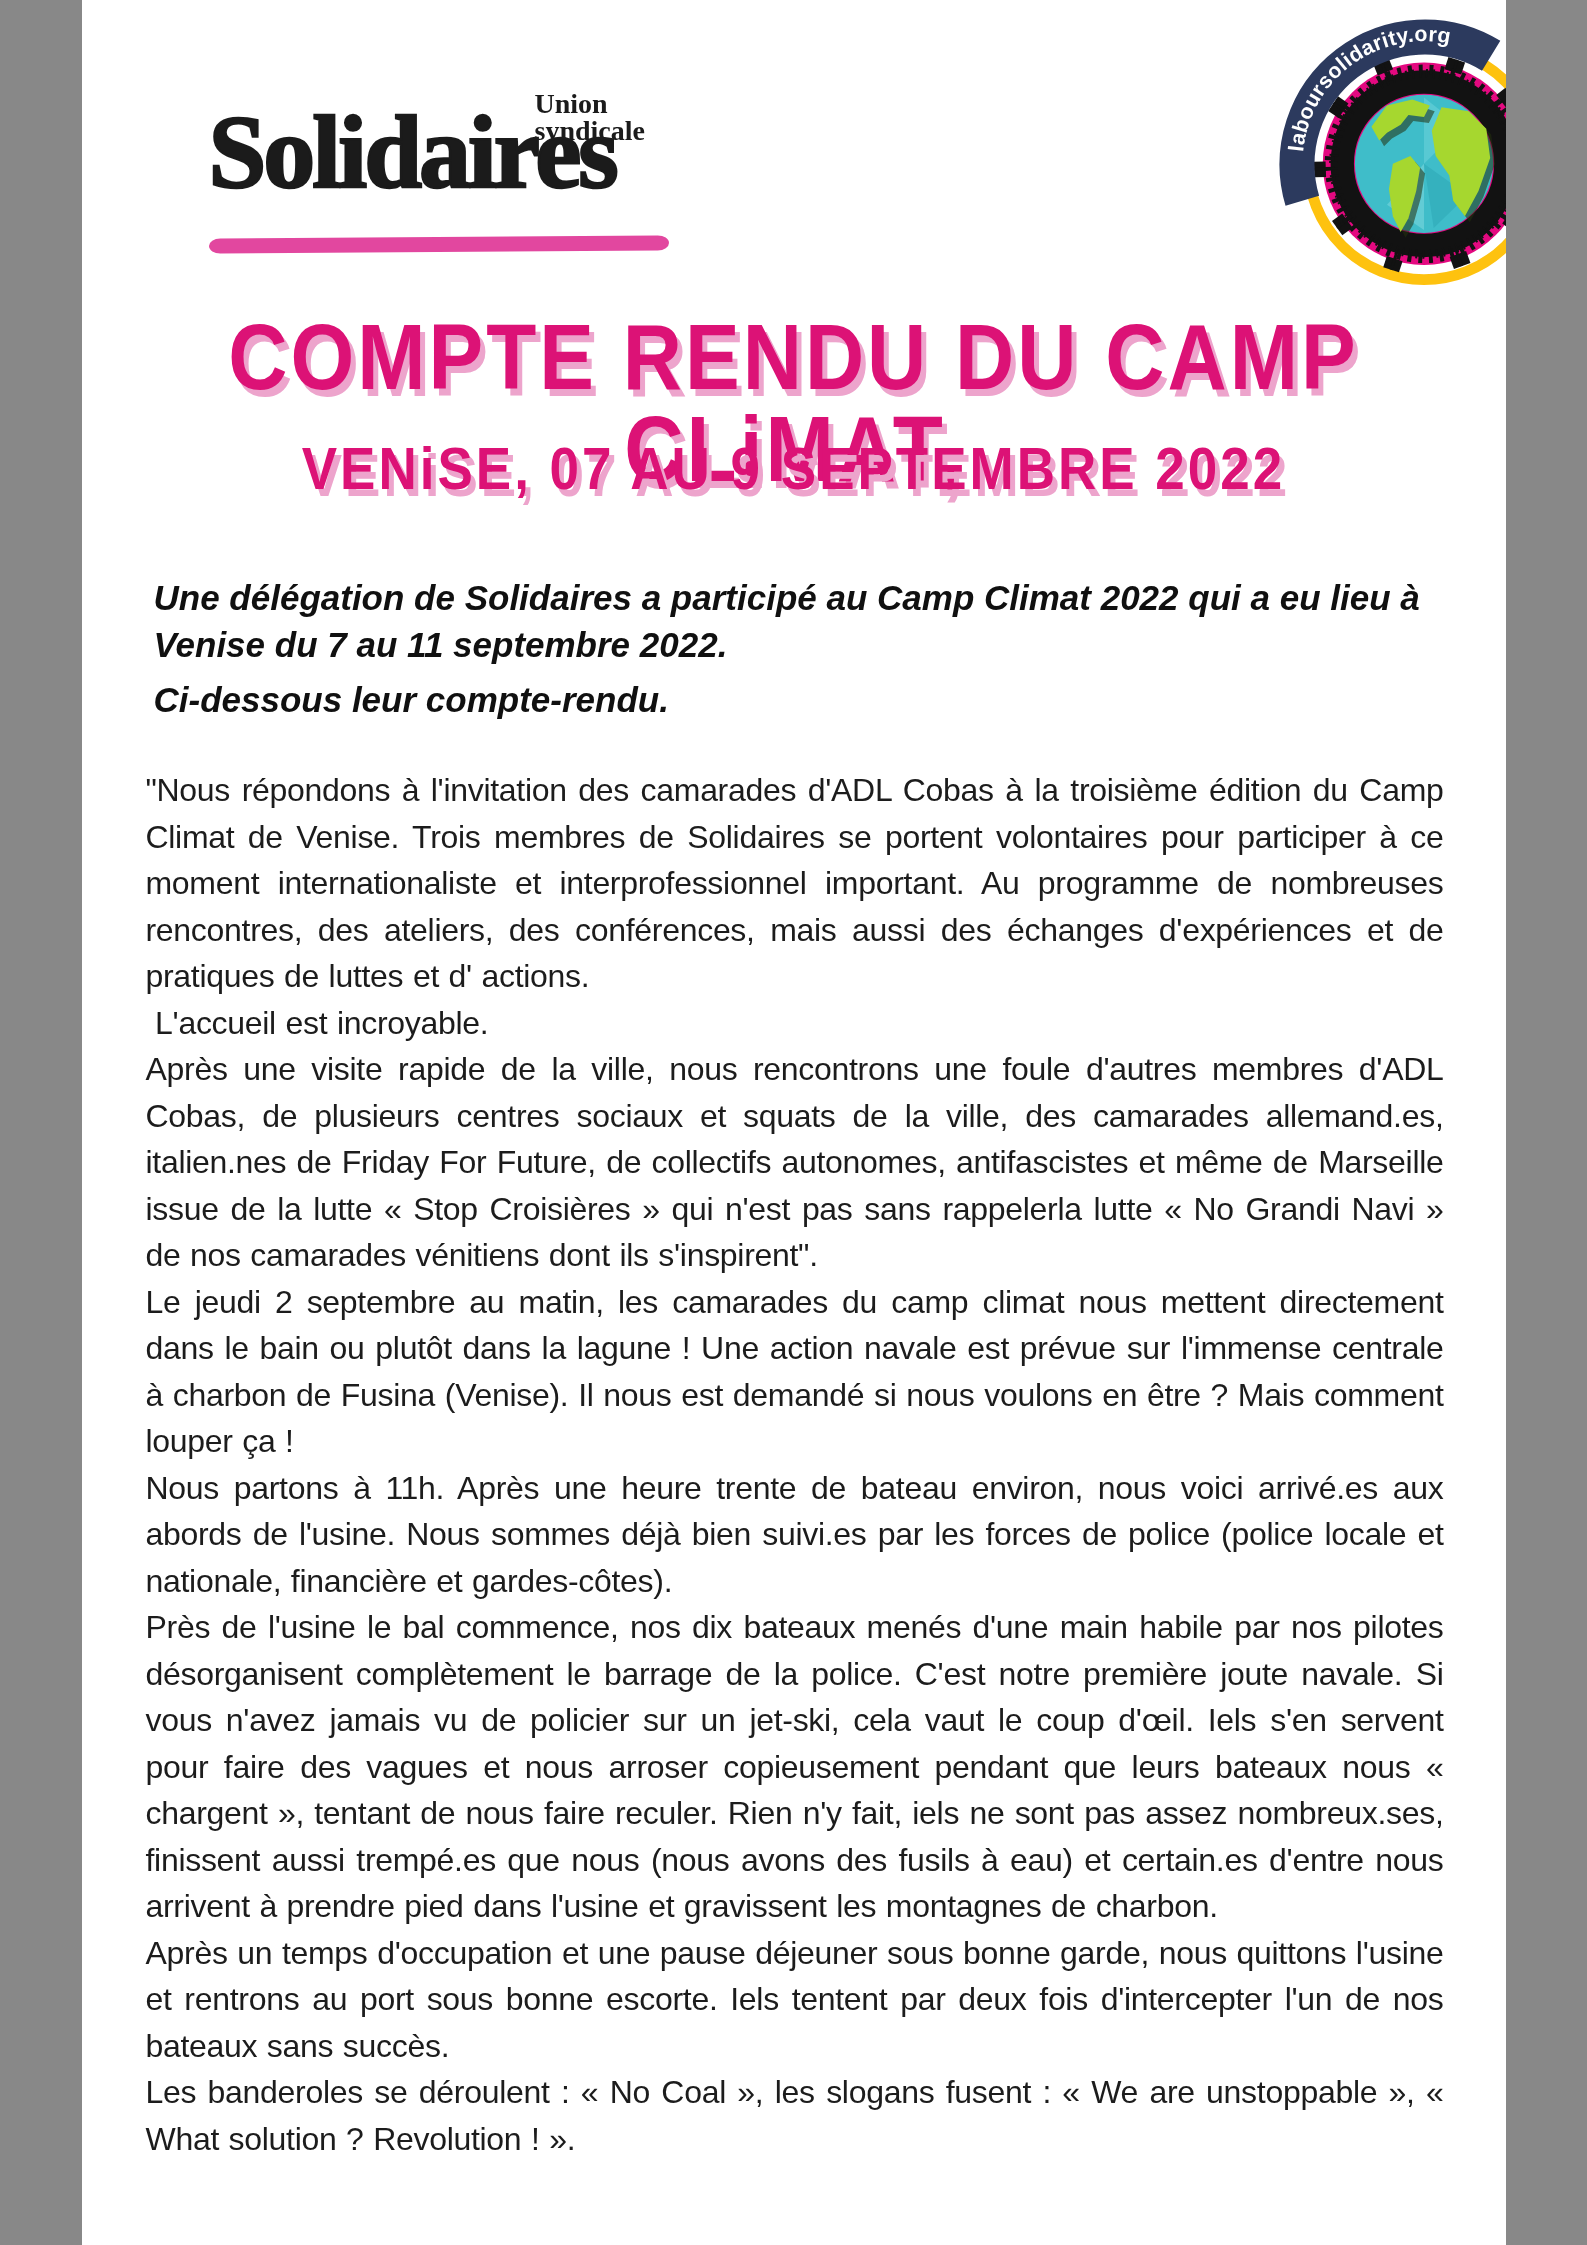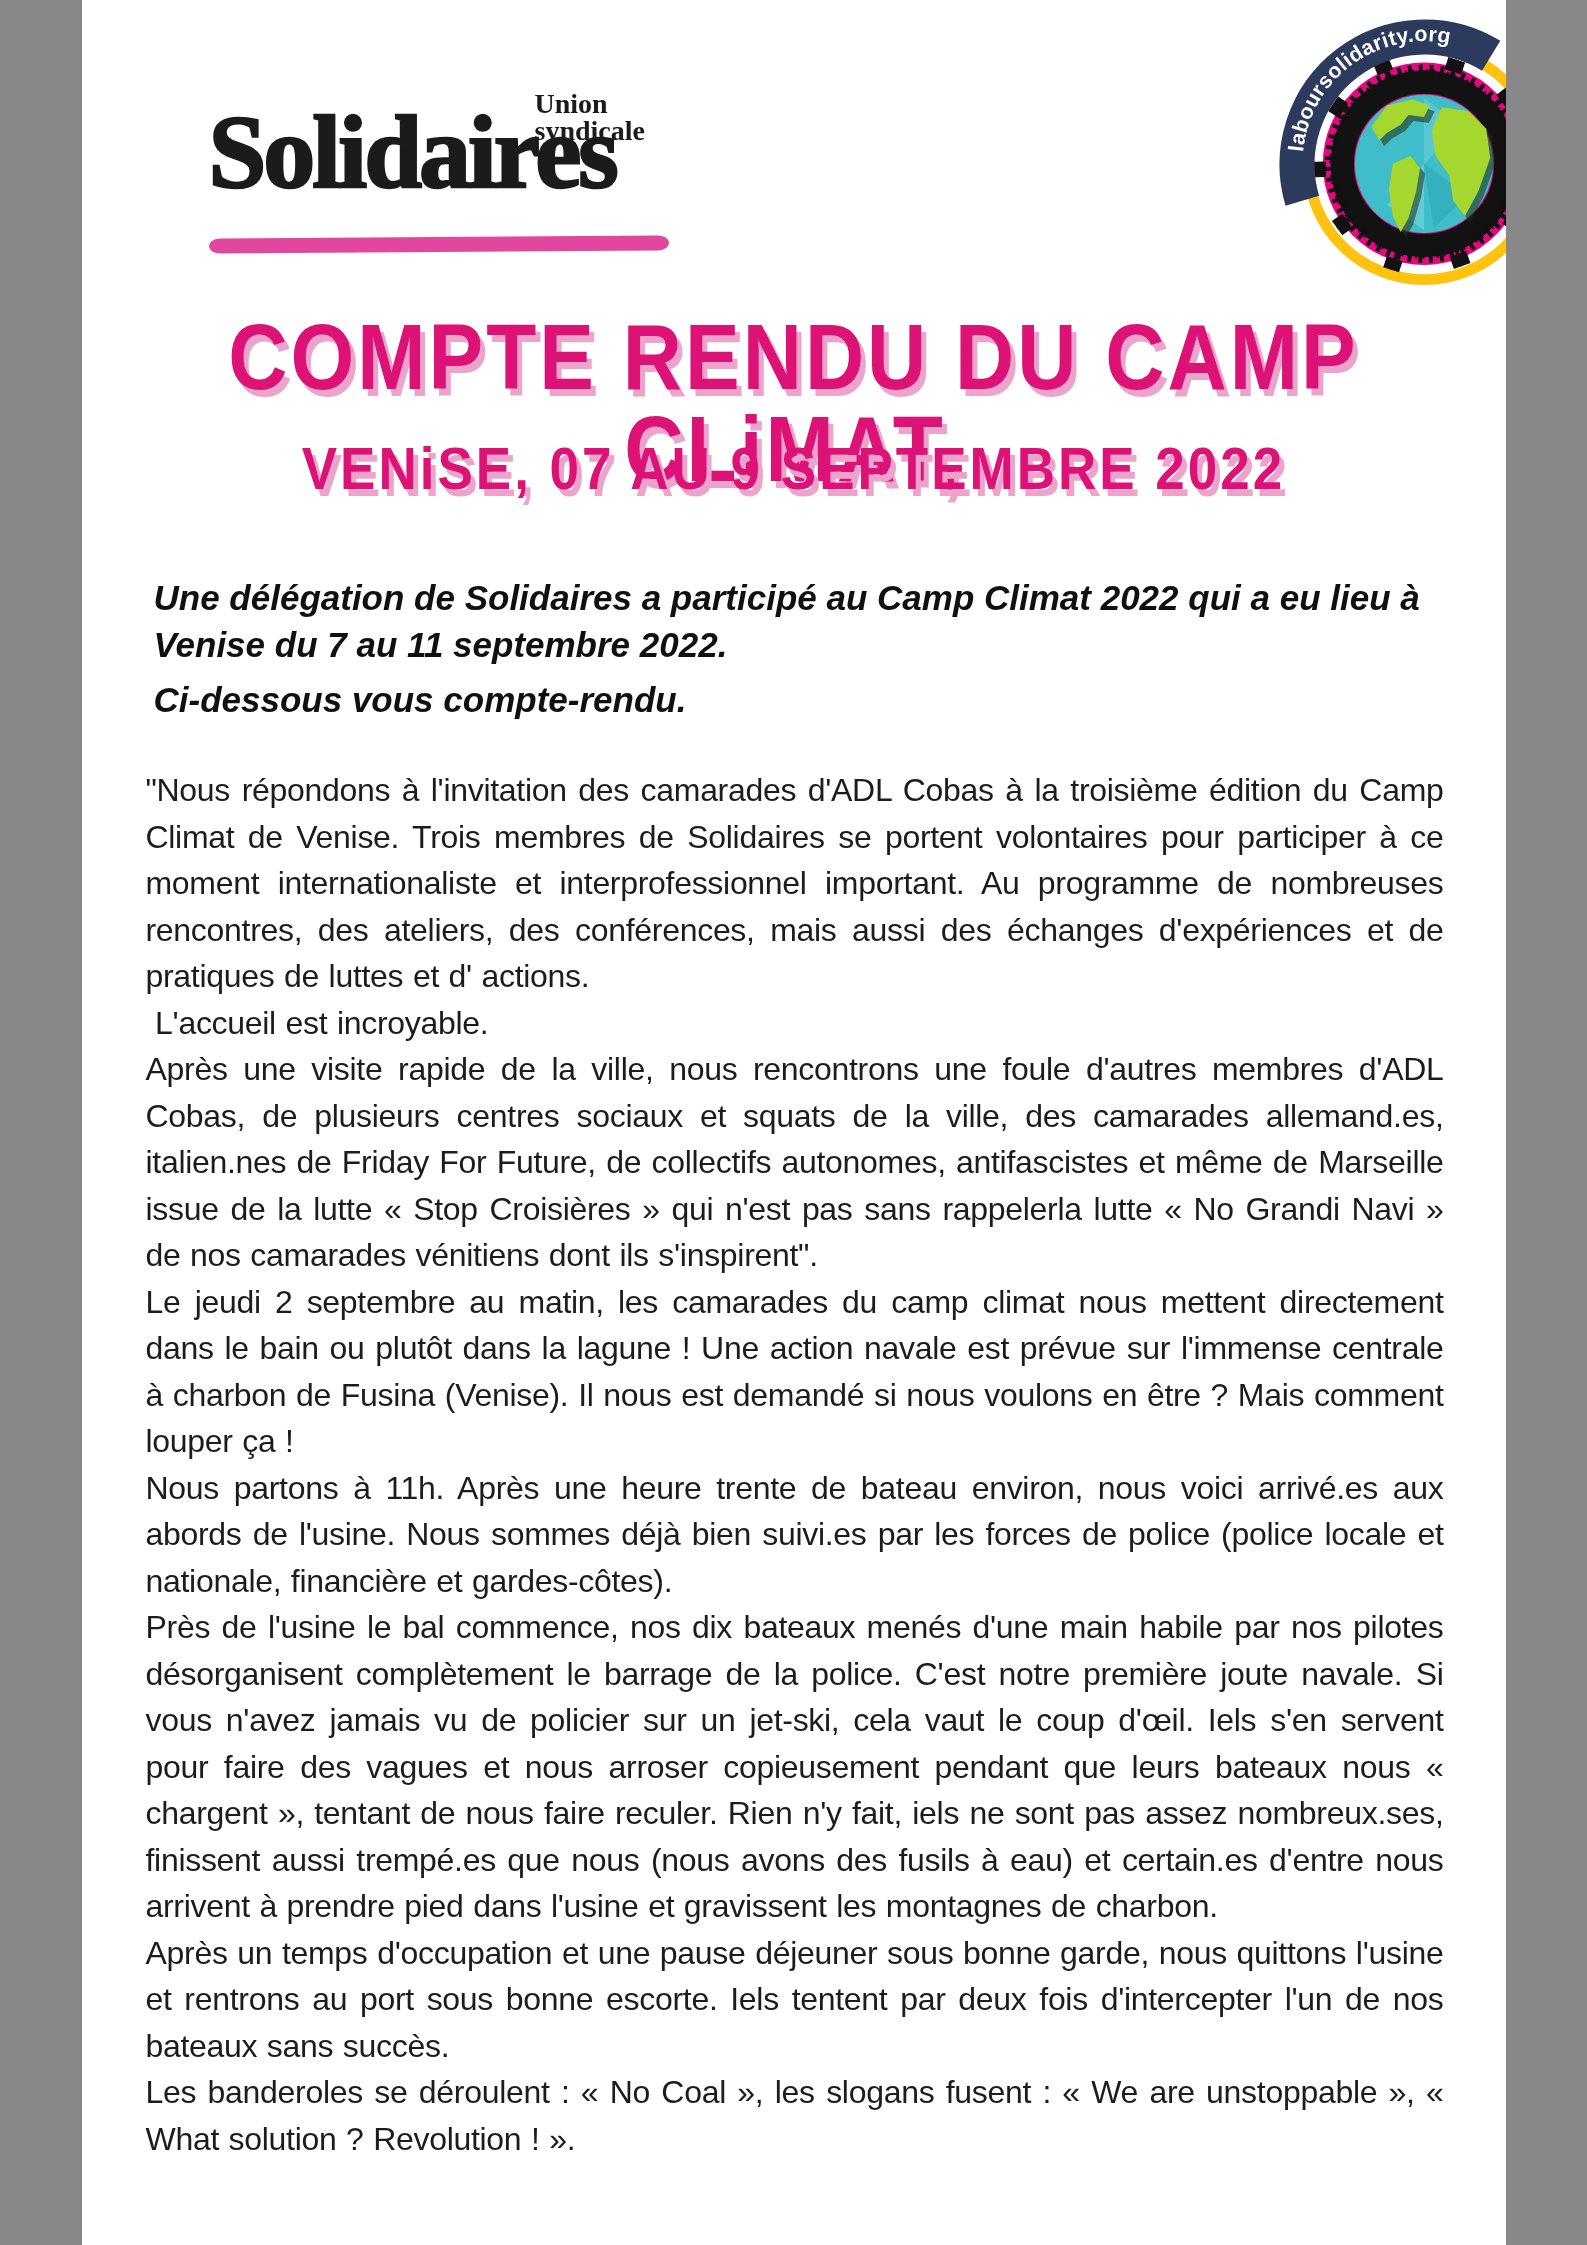--- a/index.html
+++ b/index.html
@@ -156,21 +156,21 @@
       <textPath href="#ls-arc" startOffset="50%" text-anchor="middle">laboursolidarity.org</textPath>
     </text>
   </svg>
 
   <div class="title-1">COMPTE RENDU DU CAMP CLiMAT,</div>
   <div class="title-2">VENiSE, 07 AU 9 SEPTEMBRE 2022</div>
 
   <div class="content">
     <div class="intro">
       <p>Une délégation de Solidaires a participé au Camp Climat 2022 qui a eu lieu à Venise du 7 au 11 septembre 2022.</p>
-      <p>Ci-dessous vous compte-rendu.</p>
+      <p>Ci-dessous leur compte-rendu.</p>
     </div>
 
     <div class="bodytext">
       <div class="group">
         <p>"Nous répondons à l'invitation des camarades d'ADL Cobas à la troisième édition du Camp Climat de Venise. Trois membres de Solidaires se portent volontaires pour participer à ce moment internationaliste et interprofessionnel important. Au programme de nombreuses rencontres, des ateliers, des conférences, mais aussi des échanges d'expériences et de pratiques de luttes et d' actions.</p>
       </div>
       <div class="group">
         <p>&nbsp;L'accueil est incroyable.</p>
         <p>Après une visite rapide de la ville, nous rencontrons une foule d'autres membres d'ADL Cobas, de plusieurs centres sociaux et squats de la ville, des camarades allemand.es, italien.nes de Friday For Future, de collectifs autonomes, antifascistes et même de Marseille issue de la lutte « Stop Croisières » qui n'est pas sans rappelerla lutte « No Grandi Navi » de nos camarades vénitiens dont ils s'inspirent".</p>
       </div>

